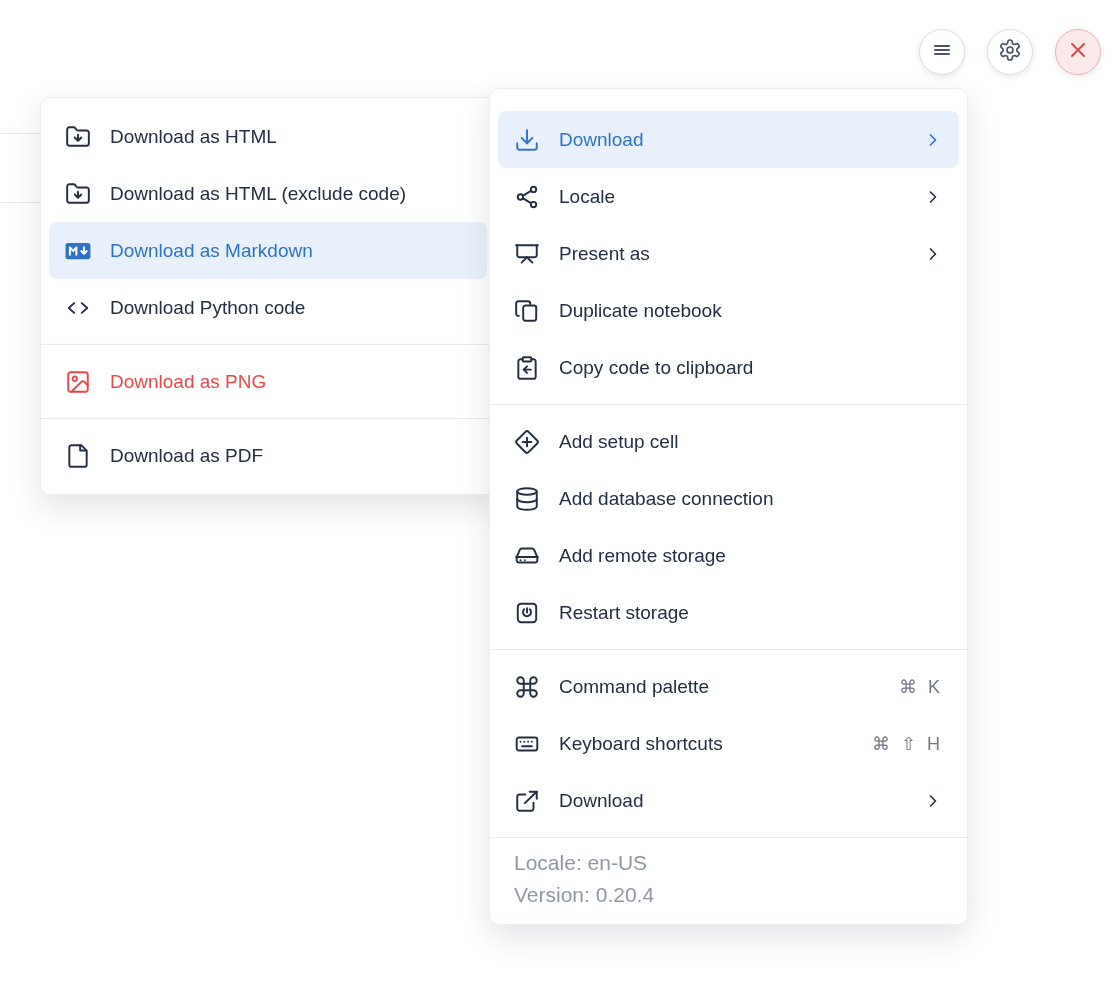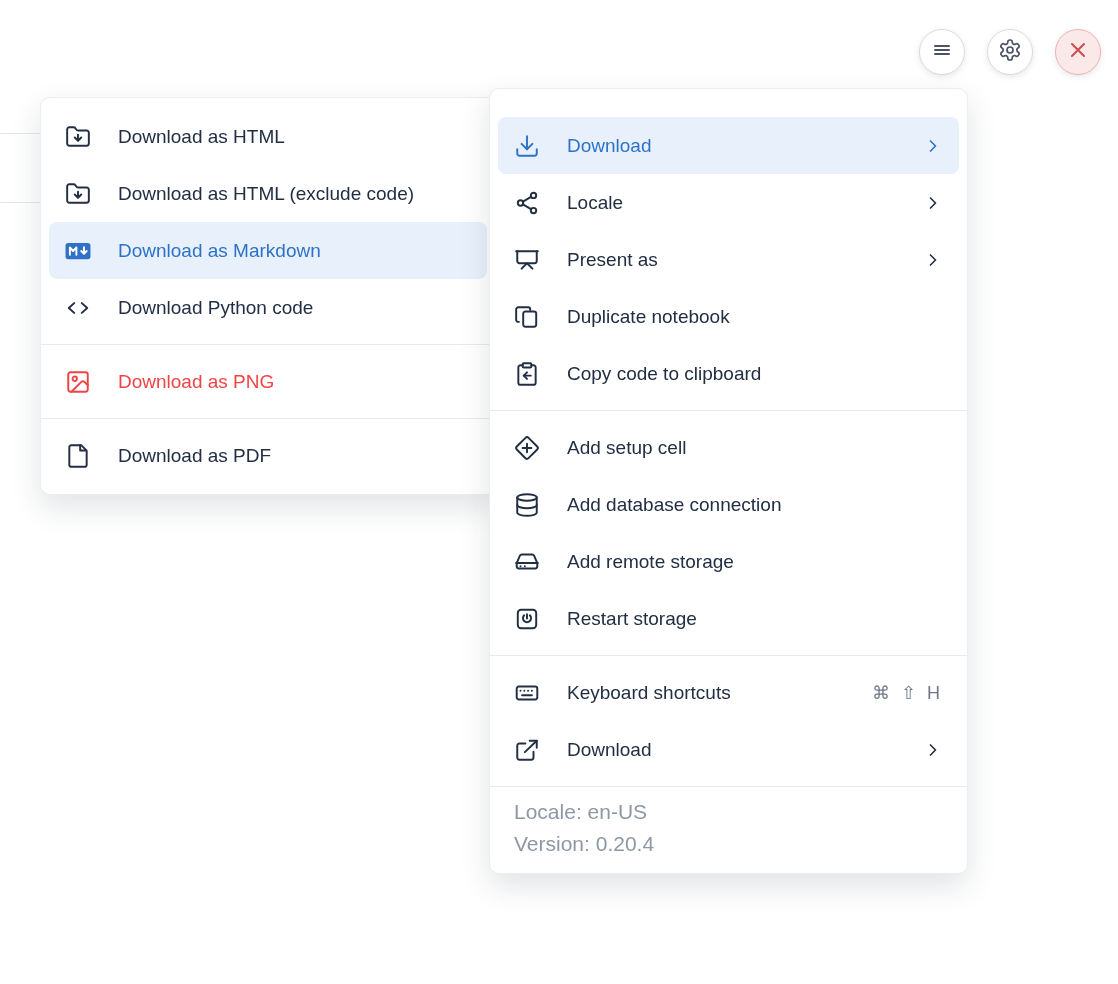--- a/index.html
+++ b/index.html
@@ -27,25 +27,25 @@
   .circle-btn.gear-btn  { left:987px; }
   .circle-btn.close-btn { left:1055px; background:#fbe9e9; border-color:#edb3b3; color:#d24a4a; }
 
   
   .menu {
     position:absolute; background:#ffffff;
     border:1px solid #ebedf1; border-radius:10px;
     box-shadow:0 12px 30px rgba(25,35,55,.13);
   }
   .submenu  { left:40px;  top:97px; width:456px; padding:10px 0; z-index:5; }
-  .mainmenu { left:489px; top:88px; width:479px; padding:28px 0 0 0; z-index:10; }
+  .mainmenu { left:489px; top:88px; width:479px; padding:22px 0 0 0; z-index:10; }
 
   .mi {
     height:57px; margin:0 8px; padding:0 16px; border-radius:8px;
-    display:flex; align-items:center; gap:27px;
+    display:flex; align-items:center; gap:19px;
     font-size:19px; cursor:pointer; white-space:nowrap;
   }
   .mi .icon { width:26px; height:26px; flex:none; display:flex; align-items:center; justify-content:center; }
   .mi .icon svg { width:26px; height:26px; }
   .mi .label { flex:1; overflow:hidden; }
   .mi .chev { width:20px; height:20px; flex:none; display:flex; }
   .mi .chev svg { width:20px; height:20px; }
   .mi .shortcut { color:#6f7887; font-size:18px; letter-spacing:3px; flex:none; }
 
   .mi.highlighted { background:#e8f1fb; color:#2e72c8; }
@@ -269,20 +269,29 @@
           <rect x="3.5" y="3.5" width="17" height="17" rx="3"></rect>
           <path d="M12 7.5v4"></path>
           <path d="M9.4 8.6a3.7 3.7 0 1 0 5.2 0"></path>
         </svg>
     </span>
     <span class="label">Restart storage</span>
   </div>
 
   <div class="divider"></div>
 
+  <div class="mi">
+    <span class="icon">
+      <svg viewBox="0 0 24 24" fill="none" stroke="currentColor" stroke-width="1.8" stroke-linecap="round" stroke-linejoin="round">
+          <path d="M15 6v12a3 3 0 1 0 3-3H6a3 3 0 1 0 3 3V6a3 3 0 1 0-3 3h12a3 3 0 1 0-3-3"></path>
+        </svg>
+    </span>
+    <span class="label">Command palette</span>
+    <span class="shortcut">⌘ K</span>
+  </div>
 
   <div class="mi">
     <span class="icon">
       <svg viewBox="0 0 24 24" fill="none" stroke="currentColor" stroke-width="1.8" stroke-linecap="round" stroke-linejoin="round">
           <rect x="2.5" y="6" width="19" height="12" rx="2"></rect>
           <path d="M6 10h.01M9.5 10h.01M13 10h.01M16.5 10h.01M7.5 14h9"></path>
         </svg>
     </span>
     <span class="label">Keyboard shortcuts</span>
     <span class="shortcut">⌘ ⇧ H</span>

